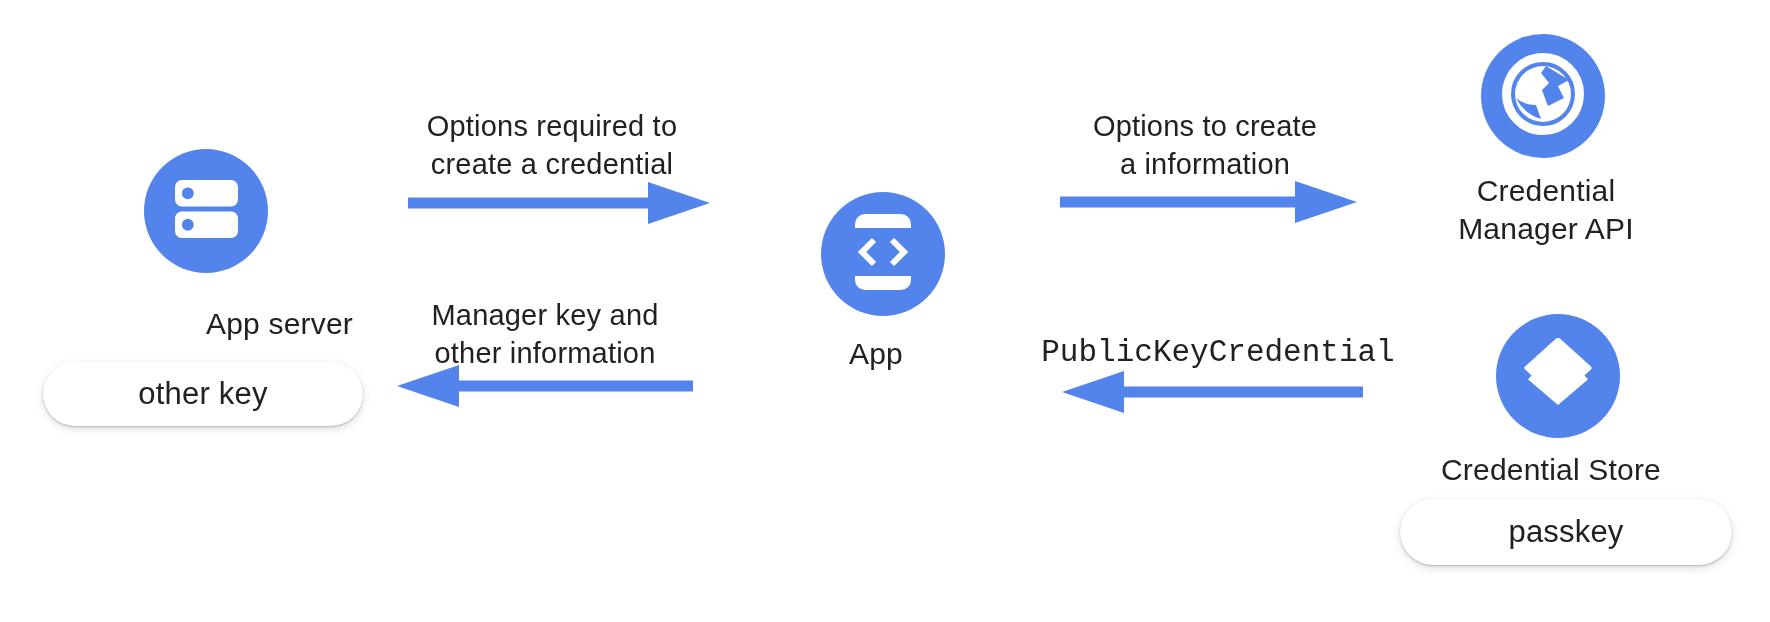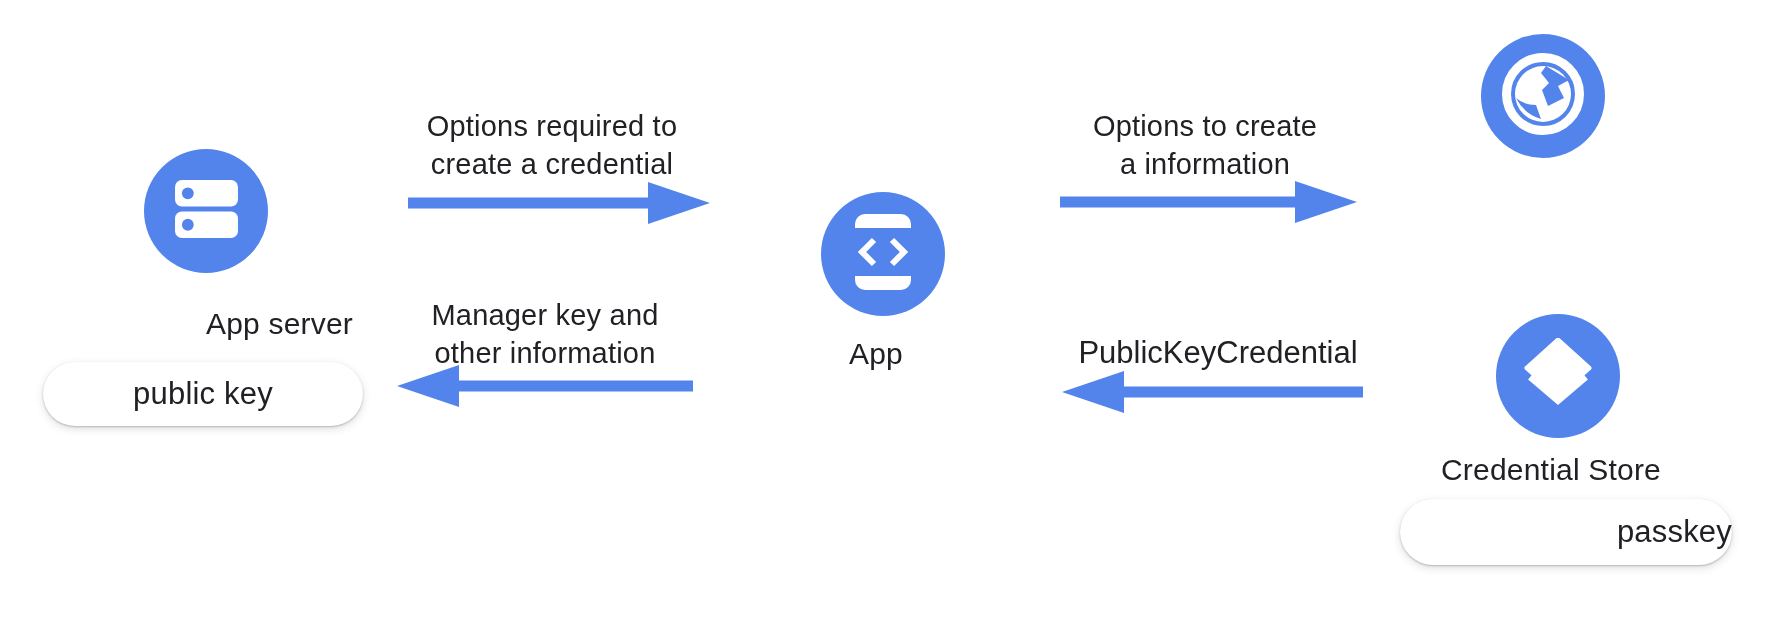--- a/index.html
+++ b/index.html
@@ -21,34 +21,34 @@
     position:absolute;background:var(--pill_bg,#fff);border-radius:34px;
     box-shadow:0 1px 2px rgba(60,64,67,.30),0 3px 9px rgba(60,64,67,.16);
     display:flex;align-items:center;justify-content:center;
     font-size:31px;font-weight:500;letter-spacing:.2px;
   }
   .flow-label{
     position:absolute;font-size:29px;line-height:38px;text-align:center;font-weight:400;
     letter-spacing:.2px;
   }
   .flow-label.mono{
-    font-family:Liberation Sans, sans-serif;
+    font-family:Liberation Mono, monospace;
     font-size:31px;font-weight:400;letter-spacing:0;
   }
   .arrow{position:absolute;color:var(--accent_blue,#5384EC);line-height:0;}
   #server-circle{left:144px;top:149px;}
   #app-circle{left:821px;top:192px;}
   #cm-circle{left:1481px;top:34px;}
   #store-circle{left:1496px;top:314px;}
   #server-label{left:53px;top:305px;width:300px;text-align:right;}
   #app-label{left:776px;top:329px;width:200px;margin-top:6px;}
   #cm-label{left:1396px;top:172px;width:300px;}
   #store-label{left:1401px;top:451px;width:300px;}
   #server-pill{left:43px;top:362px;width:320px;height:64px;}
-  #store-pill{left:1400px;top:499px;width:332px;height:66px;justify-content:flex-end;}
+  #store-pill{left:1400px;top:499px;width:332px;height:66px;}
   #options-label{left:352px;top:107px;width:400px;}
   #request-label{left:1005px;top:107px;width:400px;}
   #pki-label{left:345px;top:296px;width:400px;}
   #pkc-label{left:1018px;top:334px;width:400px;}
   #options-arrow{left:408px;top:182px;}
   #request-arrow{left:1060px;top:181px;}
   #pki-arrow{left:397px;top:365px;}
   #pkc-arrow{left:1062px;top:371px;}
 </style>
 </head>
@@ -61,21 +61,21 @@
       <svg width="63" height="59" viewBox="0 0 64 60" xmlns="http://www.w3.org/2000/svg">
         <rect x="0" y="0" width="64" height="27" rx="7" fill="#fff"></rect>
         <circle cx="13" cy="13.5" r="6" fill="currentColor"></circle>
         <rect x="0" y="32" width="64" height="27" rx="7" fill="#fff"></rect>
         <circle cx="13" cy="45.5" r="6" fill="currentColor"></circle>
       </svg>
     </span>
   </div>
   <div class="node-label" id="server-label">App server</div>
   <div class="pill" id="server-pill">
-    <span>public key</span>
+    <span>other key</span>
   </div>
 
   <div class="node-circle" id="app-circle">
     <span>
       <svg width="56" height="76" viewBox="0 0 56 76" xmlns="http://www.w3.org/2000/svg">
         <path d="M0 14 v-4 a10 10 0 0 1 10 -10 h36 a10 10 0 0 1 10 10 v4 z" fill="#fff"></path>
         <path d="M0 62 h56 v4 a10 10 0 0 1 -10 10 h-36 a10 10 0 0 1 -10 -10 z" fill="#fff"></path>
         <polyline points="19,26 7,38 19,50" fill="none" stroke="#fff" stroke-width="6"></polyline>
         <polyline points="37,26 49,38 37,50" fill="none" stroke="#fff" stroke-width="6"></polyline>
       </svg>
@@ -85,20 +85,24 @@
 
   <div class="node-circle" id="cm-circle">
     <span>
       <svg width="84" height="84" viewBox="0 0 84 84" xmlns="http://www.w3.org/2000/svg">
         <circle cx="42" cy="42" r="36.5" fill="none" stroke="#fff" stroke-width="9"></circle>
         <circle cx="42" cy="42" r="28" fill="#fff"></circle>
         <path d="M45 14 L68 28 L57 34 L63 46 L47 54 L41 38 L48 31 L40 21 Z" fill="currentColor"></path>
         <path d="M15 46 Q23 62 40 67 L35 53 Q23 53 15 46 Z" fill="currentColor"></path>
       </svg>
     </span>
+  </div>
+  <div class="node-label two-line" id="cm-label">
+    <div>Credential</div>
+    <div>Manager API</div>
   </div>
 
   <div class="node-circle" id="store-circle">
     <span>
       <svg width="70" height="72" viewBox="0 0 70 72" xmlns="http://www.w3.org/2000/svg">
         <path d="M35 2 L66 30 L35 58 L4 30 Z" fill="#fff" stroke="#fff" stroke-width="5" stroke-linejoin="round"></path>
         <polyline points="8,38 35,61 62,38" fill="none" stroke="#fff" stroke-width="9"></polyline>
       </svg>
     </span>
   </div>

